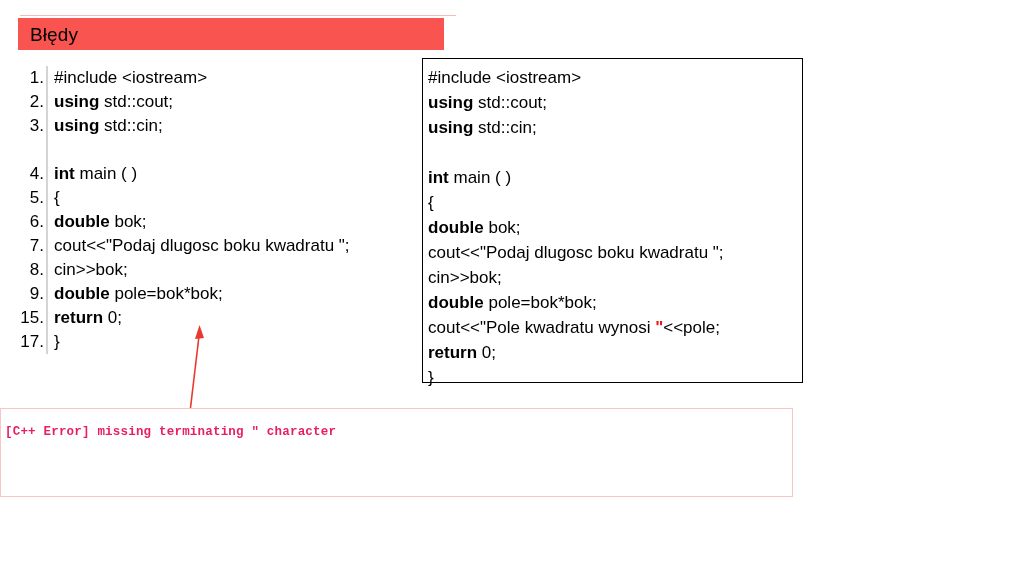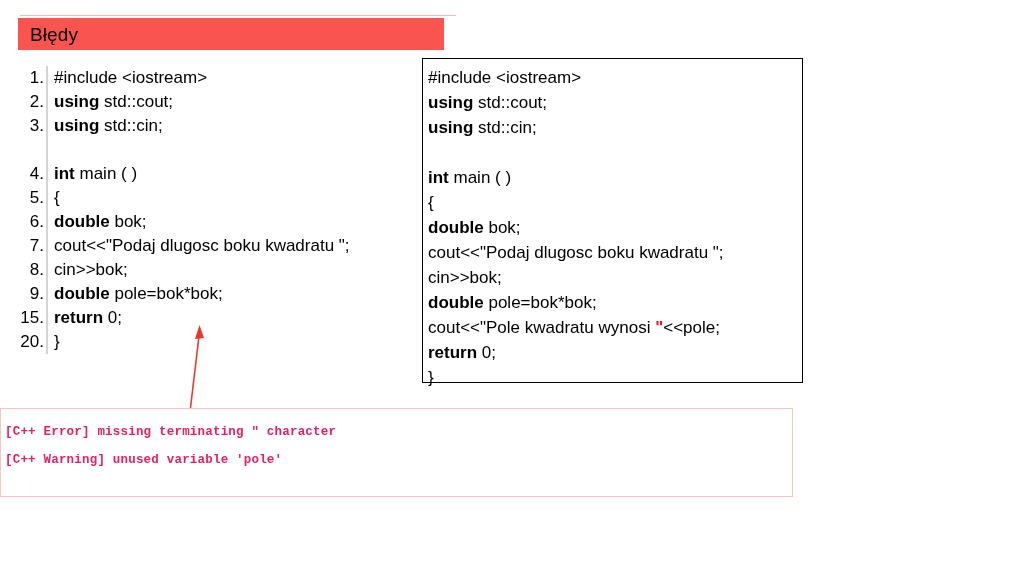--- a/index.html
+++ b/index.html
@@ -236,21 +236,21 @@
         <span class="line-num">9.</span>
         <span class="line-rule"></span>
         <span class="line-text"><span class="kw">double</span> pole=bok*bok;</span>
       </div>
       <div class="code-line">
         <span class="line-num">15.</span>
         <span class="line-rule"></span>
         <span class="line-text"><span class="kw">return</span> 0;</span>
       </div>
       <div class="code-line">
-        <span class="line-num">20.</span>
+        <span class="line-num">17.</span>
         <span class="line-rule"></span>
         <span class="line-text">}</span>
       </div>
     </div>
 
 
   <div class="right-panel" id="right-panel">
       <div class="panel-line">#include &lt;iostream&gt;</div>
       <div class="panel-line"><span class="kw">using</span> std::cout;</div>
       <div class="panel-line"><span class="kw">using</span> std::cin;</div>
@@ -266,16 +266,15 @@
       <div class="panel-line">}</div>
     </div>
 
   <svg class="arrow-svg" viewBox="0 0 34 92">
     <line x1="12" y1="90" x2="21" y2="14" stroke="#e8392e" stroke-width="1.6"></line>
     <polygon points="21.5,3 17,17 26,16" fill="#e8392e"></polygon>
   </svg>
 
   <div class="error-box" id="error-box" style="border-color: rgb(247, 198, 196);">
       <div class="error-line" style="color: rgb(232, 30, 99);">[C++ Error] missing terminating " character</div>
-      <div class="error-line" style="color: rgb(232, 30, 99);">[C++ Warning] unused variable 'pole'</div>
     </div>
 
 </div>
 
 </body></html>

